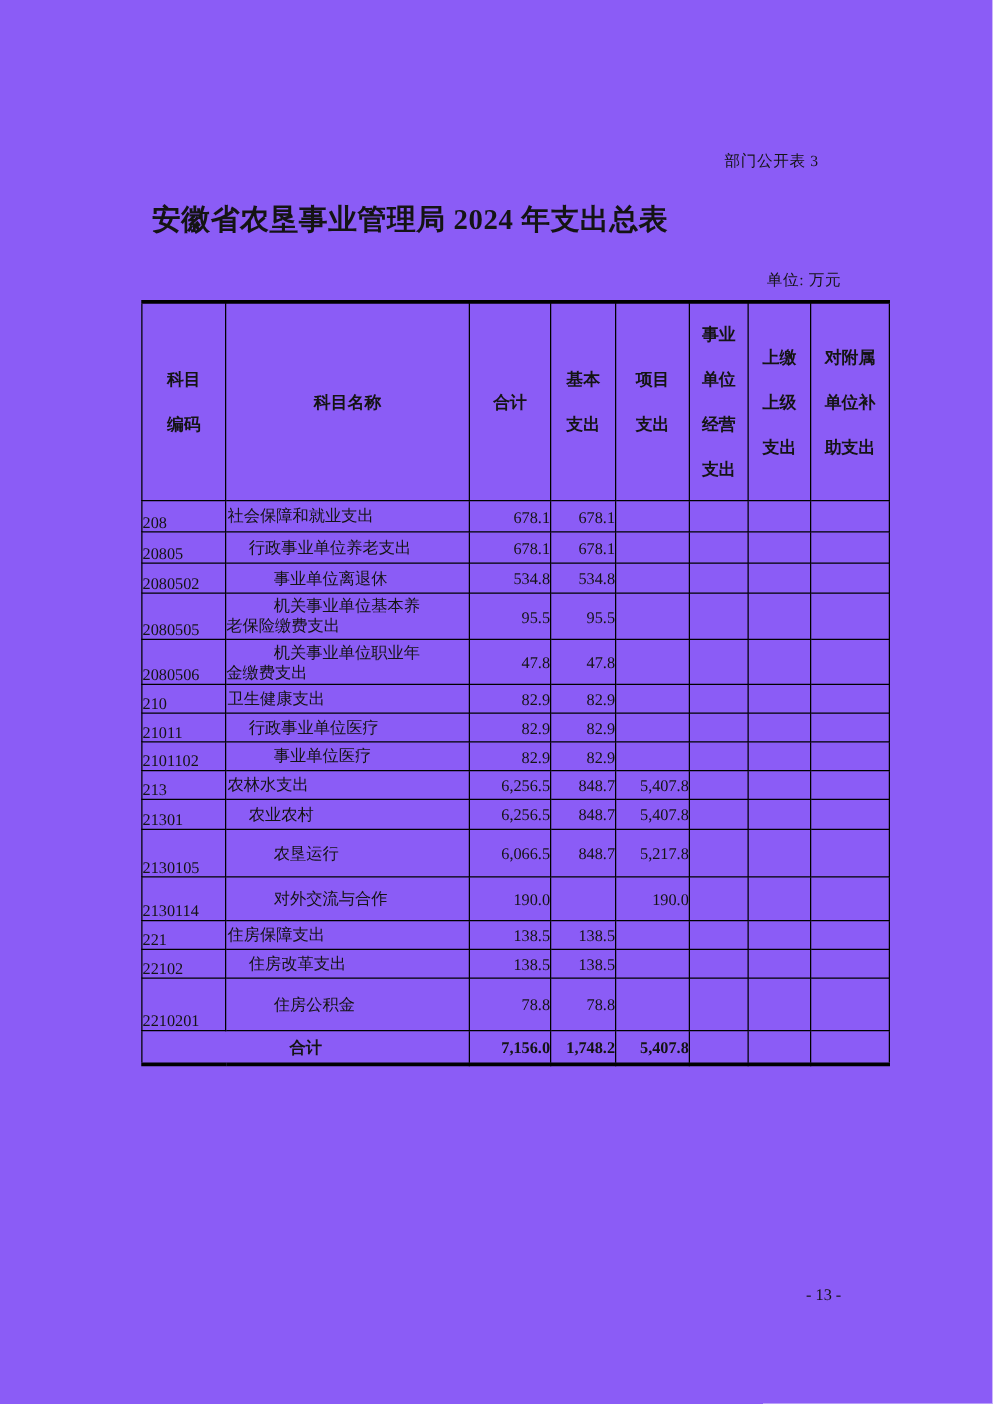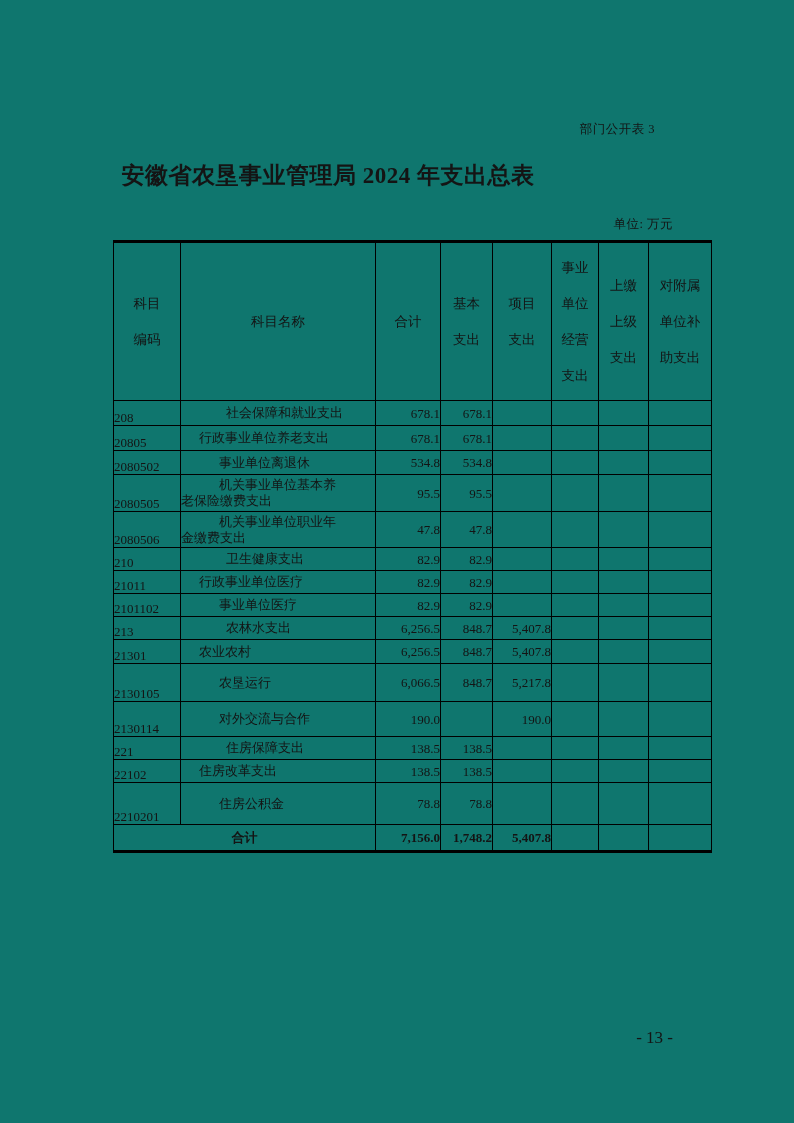--- a/index.html
+++ b/index.html
@@ -4,21 +4,21 @@
 <style>
   html, body {
     margin: 0;
     padding: 0;
     background: #ffffff;
   }
   .page {
     position: relative;
     width: 794px;
     height: 1123px;
-    background: #0f766e;
+    background: #8b5cf6;
     color: #141414;
     font-family: "Liberation Serif", "DejaVu Serif", serif;
     overflow: hidden;
   }
   .corner-note {
     position: absolute;
     top: 121px;
     right: 139px;
     font-size: 12.5px;
     letter-spacing: 0.5px;
@@ -57,21 +57,21 @@
   .expense-table td {
     border: 1px solid #000;
     padding: 0;
     font-size: 13px;
     overflow: hidden;
   }
   .expense-table tr.header-row {
     height: 159px;
   }
   .expense-table th {
-    font-weight: normal;
+    font-weight: bold;
     text-align: center;
     vertical-align: middle;
     white-space: pre-line;
     line-height: 36px;
     font-size: 13.5px;
   }
   .c-code {
     vertical-align: bottom;
     text-align: left;
     padding: 0 2px 3px 6px;
@@ -80,21 +80,21 @@
   }
   .c-name {
     vertical-align: middle;
     padding: 2px 4px 2px 6px;
   }
   .name-p {
     white-space: pre-line;
     line-height: 16px;
     font-size: 13px;
   }
-  .ind-1 { text-indent: 1px; margin-left: 44px; }
+  .ind-1 { text-indent: 1px; }
   .ind-2 { text-indent: 18px; }
   .ind-3 { text-indent: 38px; }
   .c-num {
     vertical-align: middle;
     text-align: right;
     padding: 0 6px 0 2px;
     line-height: 15px;
   }
   tr.total-row { height: 27px; }
   .total-label {
@@ -102,21 +102,21 @@
     vertical-align: middle;
     font-weight: bold;
     font-size: 13.5px;
     padding-right: 36px;
   }
   .total-row .c-num { font-weight: bold; }
   .page-number {
     position: absolute;
     top: 1028px;
     right: 121px;
-    font-size: 17px;
+    font-size: 13px;
     white-space: nowrap;
   }
 </style>
 </head>
 <body>
 
 <div class="page">
 
   <div class="corner-note">部门公开表 3</div>
 

